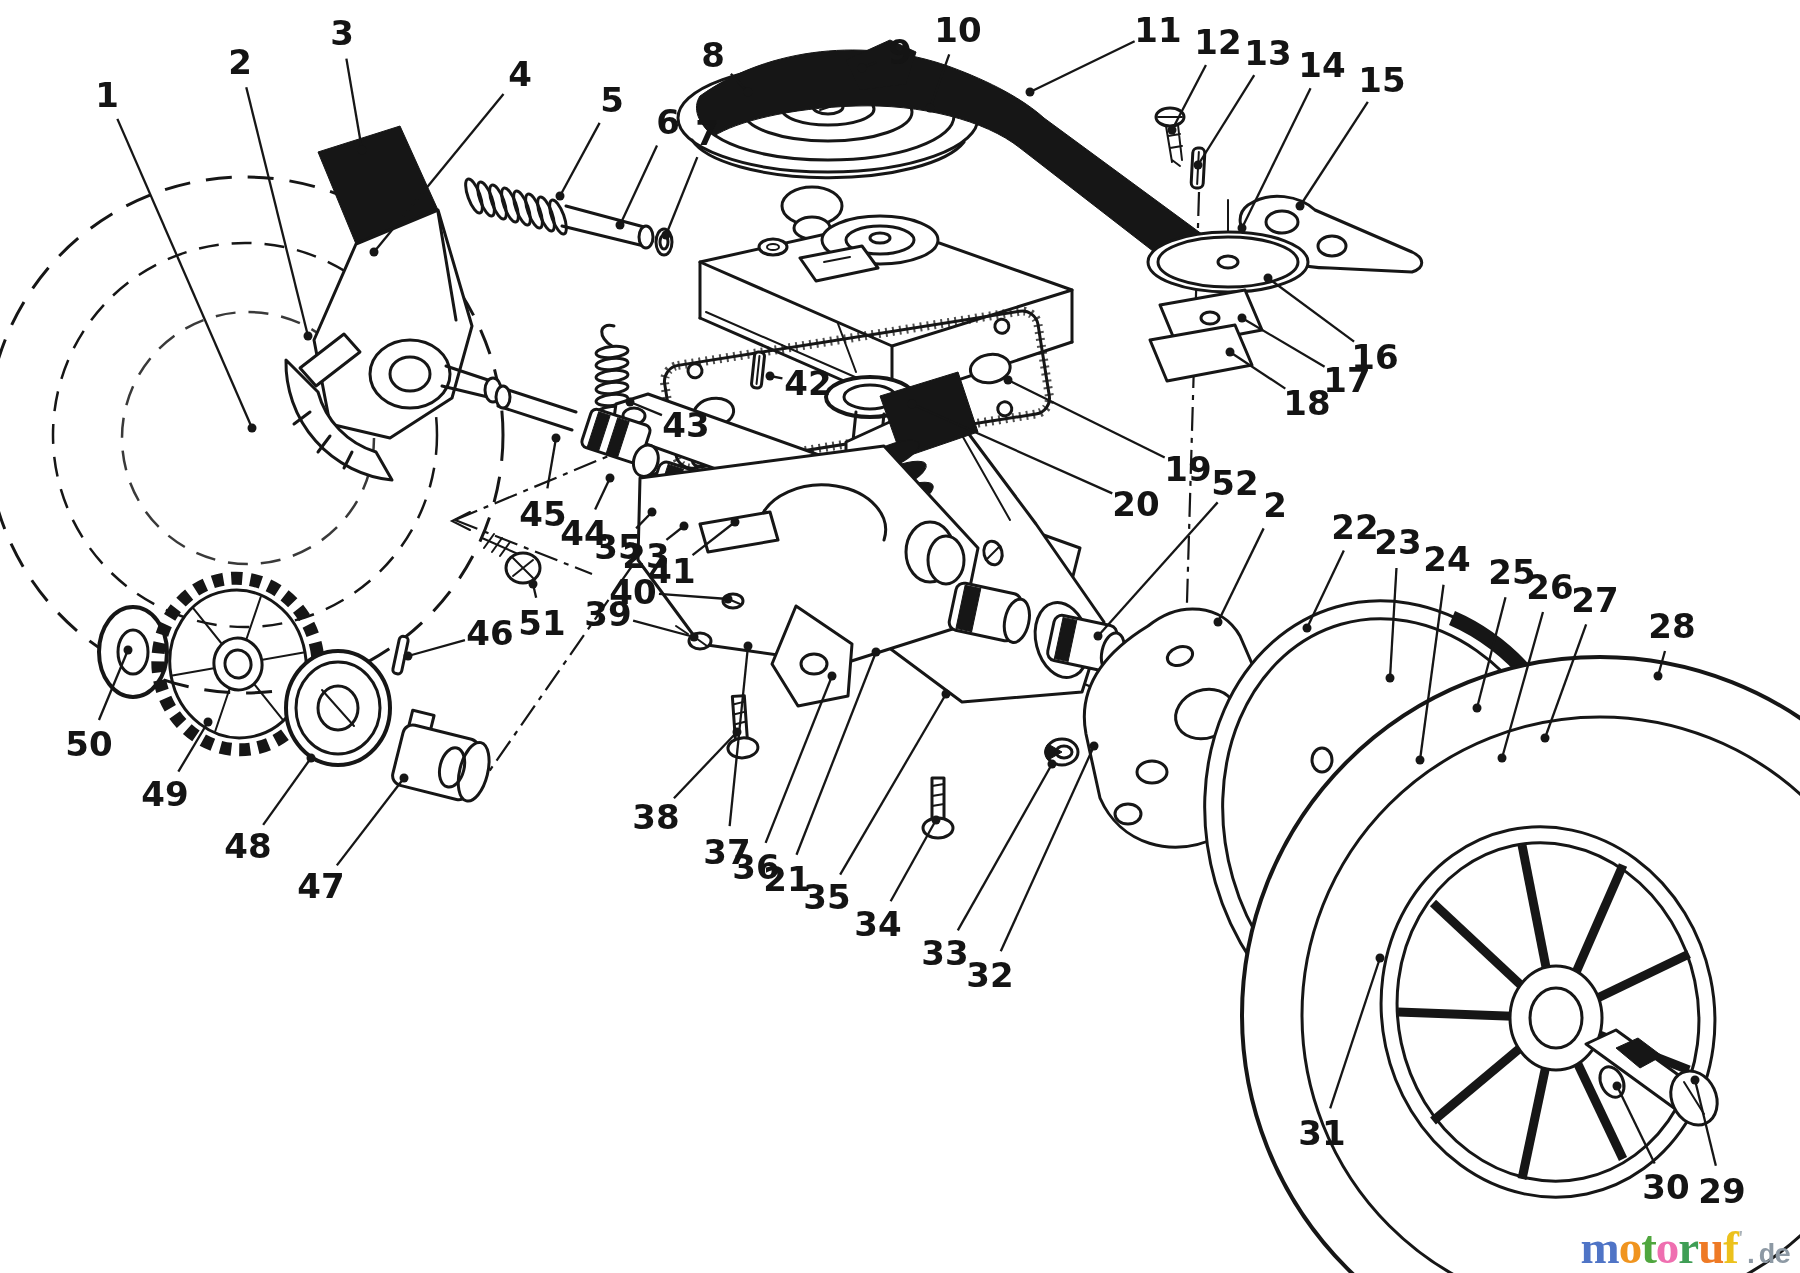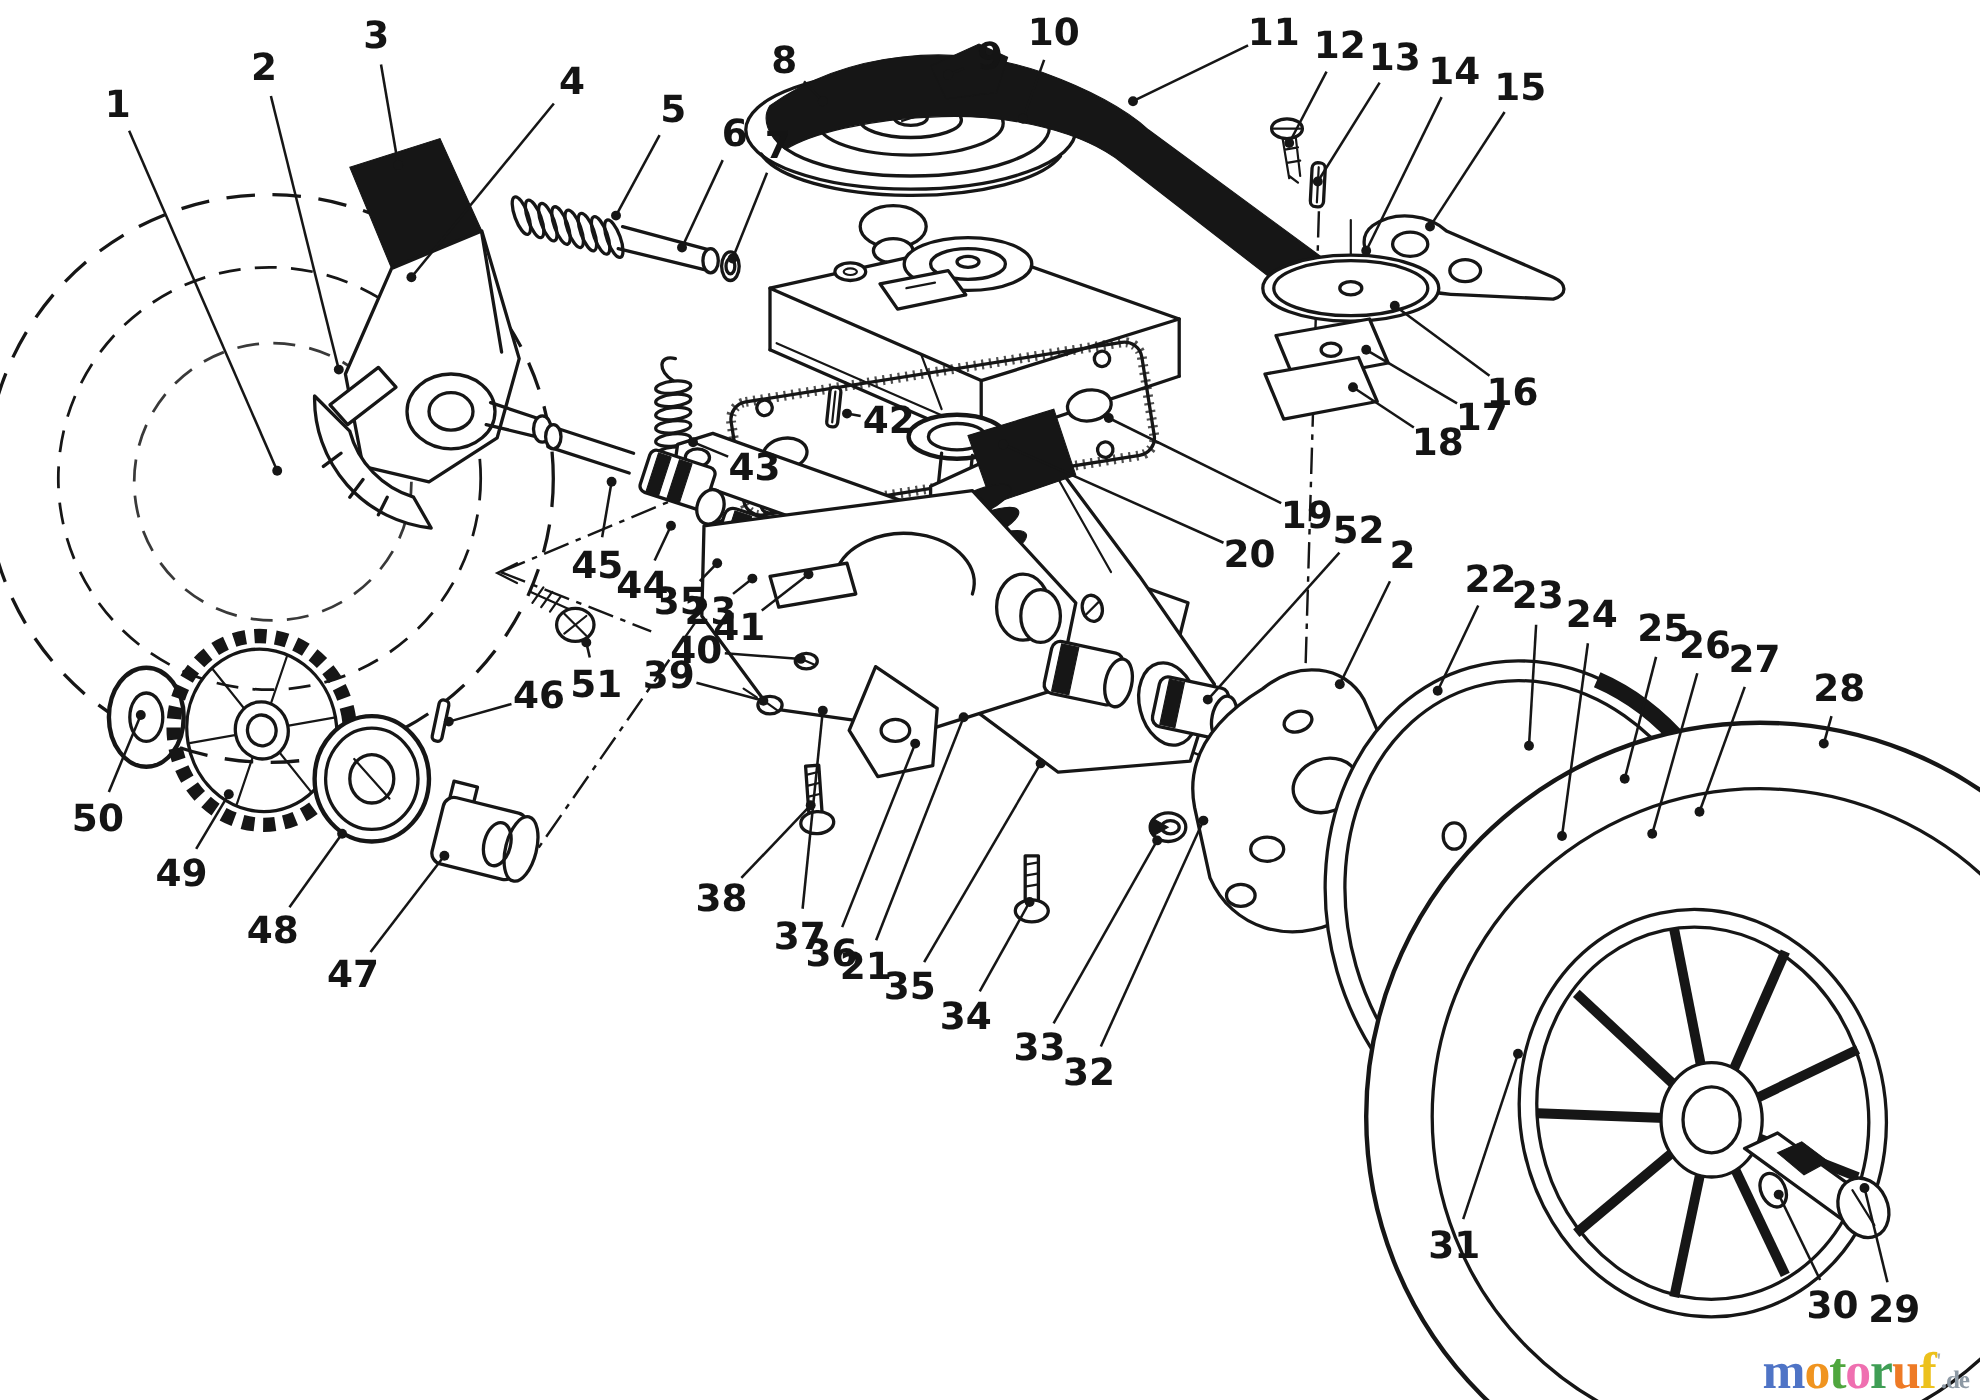--- a/index.html
+++ b/index.html
@@ -17,21 +17,21 @@
   .teeth{fill:none;stroke:#161616;stroke-width:13;stroke-dasharray:11 8;}
   .teeth2{fill:none;stroke:#161616;stroke-width:11;stroke-dasharray:9 7;}
   .stip{fill:none;stroke:#161616;stroke-width:9;stroke-dasharray:2 5;opacity:.75;}
   .leader{stroke:#161616;stroke-width:2.3;}
   .leader-dot{fill:#161616;}
   .callout-num{font:700 34px "DejaVu Sans", sans-serif;fill:#141414;
                text-anchor:middle;dominant-baseline:central;}
   .logo{position:absolute;right:10px;bottom:2px;
         font-family:"Liberation Serif", serif;font-weight:bold;
         font-size:47px;letter-spacing:-1px;line-height:1;user-select:none;}
-  .logo .logo-suffix{font-size:23px;font-weight:bold;}
+  .logo .logo-suffix{font-size:28px;font-weight:bold;font-family:Liberation Mono, monospace;}
   .logo .logo-tick{font-size:20px;vertical-align:18px;}
 </style>
 </head>
 <body>
 
 <div class="stage">
 <svg id="diagram-svg" width="1800" height="1273" viewBox="0 0 1800 1273">
 
   <g>
     <circle class="dash" cx="245" cy="435" r="258"></circle>

